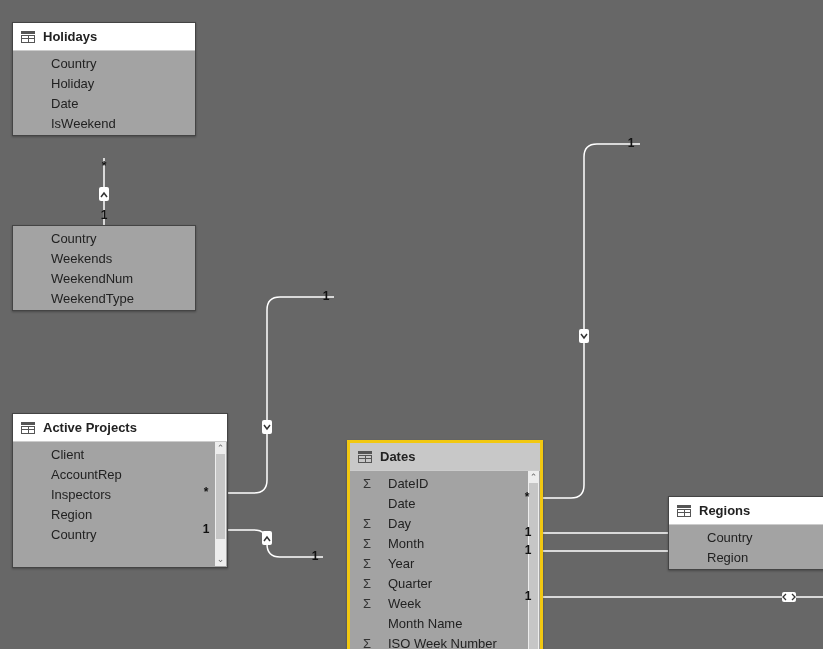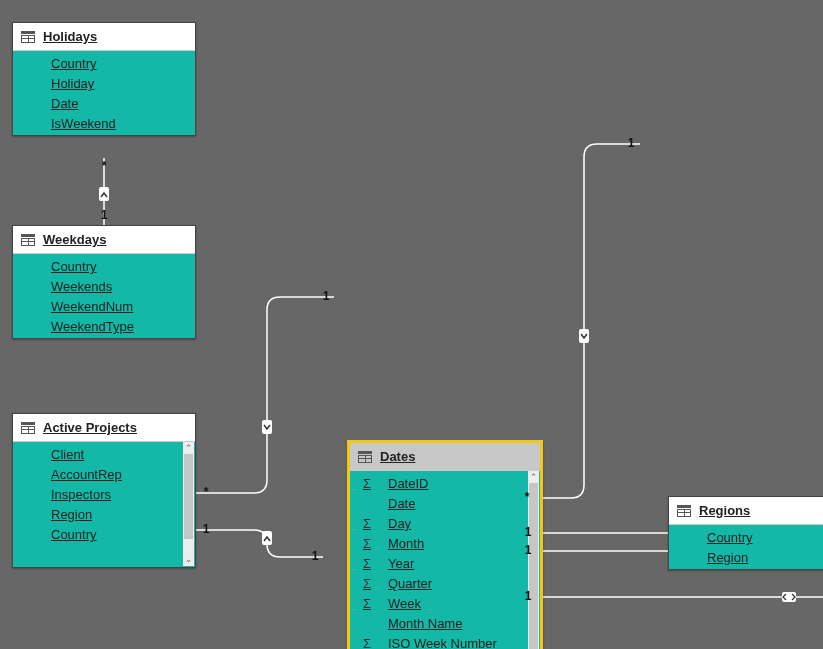--- a/index.html
+++ b/index.html
@@ -16,25 +16,24 @@
   svg.connections {
     position: absolute;
     top: 0; left: 0;
     width: 823px;
     height: 649px;
     pointer-events: none;
     z-index: 1;
   }
   .table-card {
     position: absolute;
-    background: #14b8a6;
+    background: #a3a3a3;
     border: 1px solid #444;
     box-shadow: 0 1px 2px rgba(0,0,0,0.3);
     z-index: 2;
-    text-decoration: underline;
   }
   .table-card.selected {
     border: 3px solid #F2C811;
   }
   .card-header {
     display: flex;
     align-items: center;
     padding: 6px 8px;
     border-bottom: 1px solid #ccc;
     background: #fff;
@@ -132,21 +131,21 @@
     z-index: 3;
     width: 14px;
     height: 20px;
     pointer-events: none;
   }
   .rel-arrow svg { display: block; }
 
   
   #card-holidays { top: 22px; left: 12px; width: 184px; }
   #card-weekdays { top: 225px; left: 12px; width: 184px; }
-  #card-active-projects { top: 413px; left: 12px; width: 184px; height: 155px; }
+  #card-active-projects { top: 413px; left: 12px; width: 216px; height: 155px; }
   #card-dates { top: 26px; left: 334px; width: 196px; height: 300px; }
   #card-regions { top: 82px; left: 655px; width: 169px; }
 
   
   #card-active-projects .sb-thumb { top: 12px; height: 85px; }
   #card-dates .sb-thumb { top: 12px; height: 230px; }
 </style>
 </head>
 <body>
 
@@ -229,24 +228,20 @@
         <span class="field-label">Date</span>
       </li>
     <li>
         <span class="field-icon"></span>
         <span class="field-label">IsWeekend</span>
       </li>
   </ul>
 </div>
 
 <div id="card-weekdays" class="table-card">
-  <div class="card-header">
-    <span class="table-icon"></span>
-    <span class="card-title">Weekdays</span>
-  </div>
   <ul class="field-list">
     <li>
         <span class="field-icon"></span>
         <span class="field-label">Country</span>
       </li>
     <li>
         <span class="field-icon"></span>
         <span class="field-label">Weekends</span>
       </li>
     <li>

